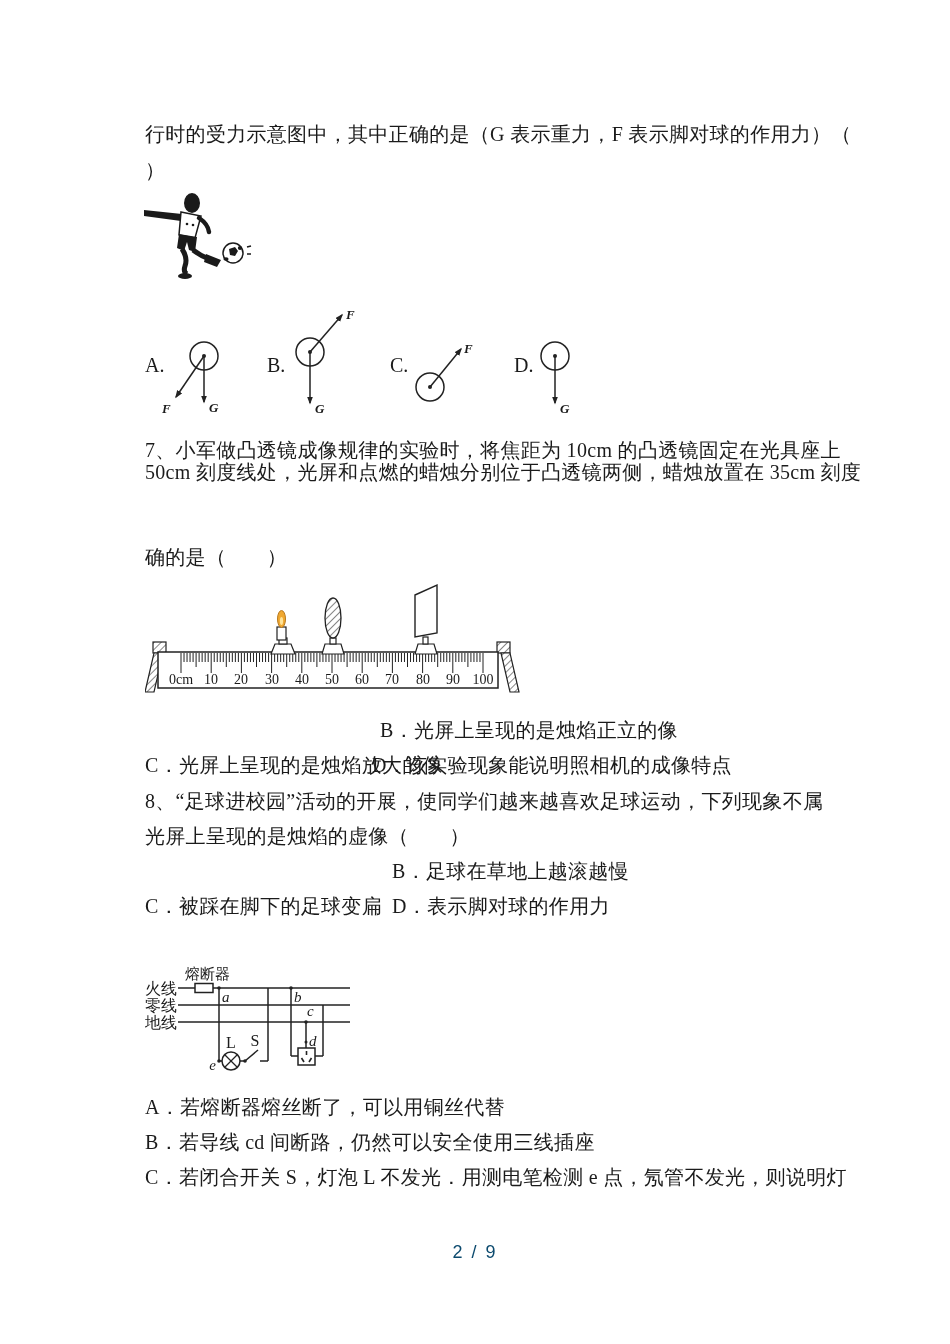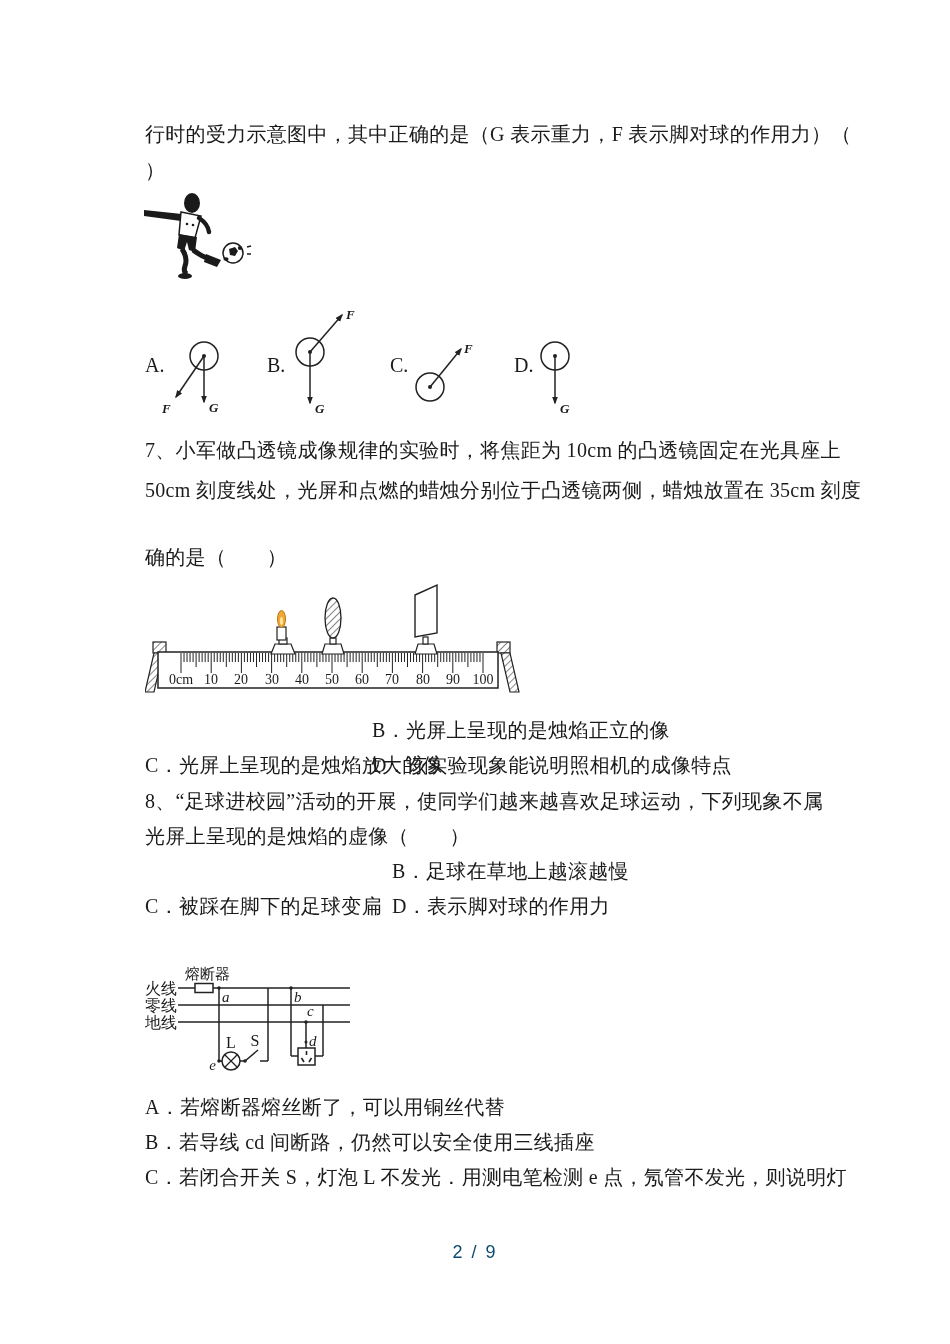--- a/index.html
+++ b/index.html
@@ -104,21 +104,21 @@
     <g>
       <text x="374" y="67" font-size="20">D.</text>
       <circle cx="415" cy="51" r="14" class="ln"></circle>
       <circle cx="415" cy="51" r="2" fill="#222"></circle>
       <line x1="415" y1="51" x2="415" y2="98" class="ln" marker-end="url(#ah)"></line>
       <text x="420" y="108" font-size="13" font-weight="bold" class="it">G</text>
     </g>
   </svg>
 
   <div class="tl" style="left:145px;top:438px">7、小军做凸透镜成像规律的实验时，将焦距为 10cm 的凸透镜固定在光具座上</div>
-  <div class="tl" style="left:145px;top:478px">50cm 刻度线处，光屏和点燃的蜡烛分别位于凸透镜两侧，蜡烛放置在 35cm 刻度</div>
+  <div class="tl" style="left:145px;top:460px">50cm 刻度线处，光屏和点燃的蜡烛分别位于凸透镜两侧，蜡烛放置在 35cm 刻度</div>
   <div class="tl" style="left:145px;top:545px">确的是（　　）</div>
 
   <svg class="fig" style="left:145px;top:580px" width="375" height="125" viewBox="0 0 375 125">
     <defs>
       <pattern id="hatch" patternUnits="userSpaceOnUse" width="5" height="5" patternTransform="rotate(45)">
         <rect width="5" height="5" fill="#ffffff"></rect>
         <line x1="0" y1="0" x2="0" y2="5" stroke="#444" stroke-width="1.3"></line>
       </pattern>
     </defs>
 
@@ -263,21 +263,21 @@
       <ellipse cx="188" cy="38" rx="8" ry="20" fill="url(#hatch)" stroke="#222" stroke-width="1.3"></ellipse>
     </g>
 
     <g>
       <polygon points="273,64 289,64 292,74 270,74" fill="#ffffff" stroke="#222" stroke-width="1.2"></polygon>
       <rect x="278" y="57" width="5" height="7" fill="#ffffff" stroke="#222" stroke-width="1.2"></rect>
       <polygon points="270,15 292,5 292,53 270,57" fill="#ffffff" stroke="#222" stroke-width="1.4"></polygon>
     </g>
   </svg>
 
-  <div class="tl" style="left:372px;top:718px">B．光屏上呈现的是烛焰正立的像</div>
+  <div class="tl" style="left:380px;top:718px">B．光屏上呈现的是烛焰正立的像</div>
   <div class="tl" style="left:145px;top:753px">C．光屏上呈现的是烛焰放大的像</div>
   <div class="tl" style="left:372px;top:753px">D．该实验现象能说明照相机的成像特点</div>
 
   <div class="tl" style="left:145px;top:789px">8、“足球进校园”活动的开展，使同学们越来越喜欢足球运动，下列现象不属</div>
   <div class="tl" style="left:145px;top:824px">光屏上呈现的是烛焰的虚像（　　）</div>
   <div class="tl" style="left:392px;top:859px">B．足球在草地上越滚越慢</div>
   <div class="tl" style="left:145px;top:894px">C．被踩在脚下的足球变扁</div>
   <div class="tl" style="left:392px;top:894px">D．表示脚对球的作用力</div>
 
 

